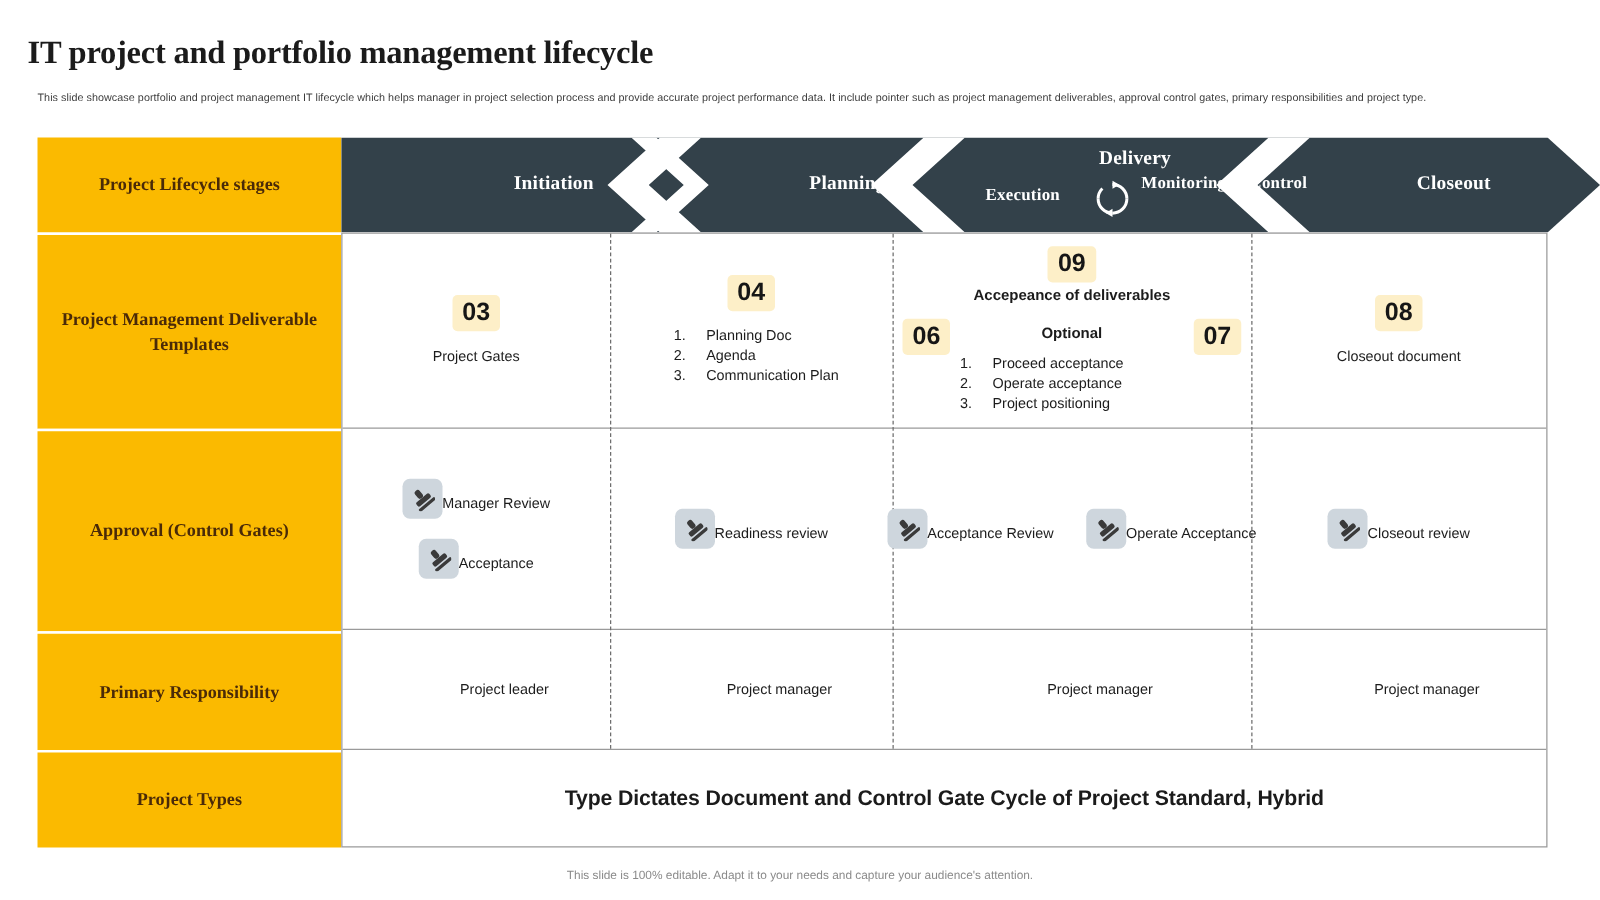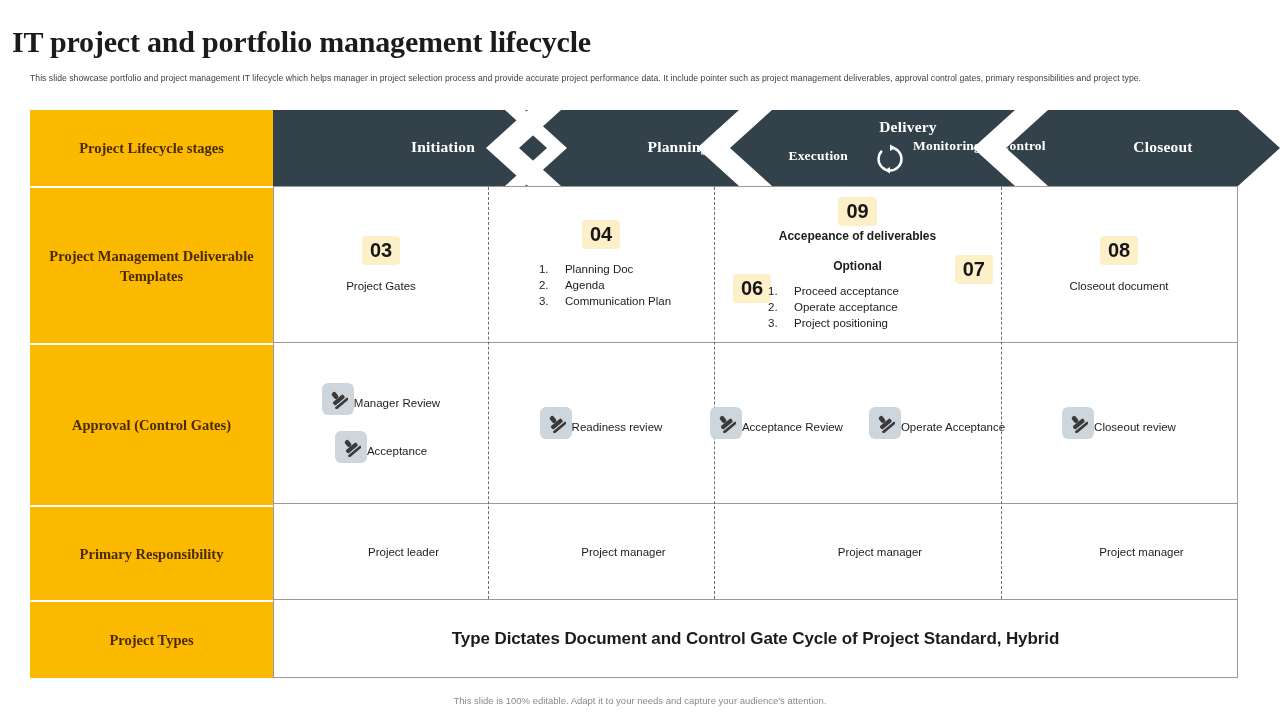--- a/index.html
+++ b/index.html
@@ -6,23 +6,23 @@
   html, body {
     width: 1280px; height: 720px;
     background: #ffffff;
     font-family: "Liberation Sans", sans-serif;
     overflow: hidden;
   }
   .slide { position: relative; width: 1280px; height: 720px; background: #fff; }
 
   
   .title {
-    position: absolute; left: 12px; top: 22px;
+    position: absolute; left: 22px; top: 22px;
     font-family: "Liberation Serif", serif;
-    font-size: 30px; font-weight: bold; color: #1b1b1b;
+    font-size: 26px; font-weight: bold; color: #1b1b1b;
     letter-spacing: -0.2px; line-height: 40px;
   }
   .subtitle {
     position: absolute; left: 30px; top: 72px; width: 1222px;
     font-size: 8.6px; color: #3d3d3d; line-height: 12.4px;
     letter-spacing: 0.05px;
   }
 
   
   .table { position: absolute; left: 30px; top: 110px; width: 1222px; height: 568px; }
@@ -187,21 +187,21 @@
             <span>Communication Plan</span>
           </div>
         </div>
       </div>
 
       <div class="cell" style="left:440px; top:0; width:287px; height:155px;">
         <div style="position:absolute; left:0; right:0; top:10px; text-align:center;">
           <span class="num-badge">09</span>
         </div>
         <div class="cap b" style="position:absolute; left:0; right:0; top:42px;">Accepeance of deliverables</div>
-        <div style="position:absolute; left:19px; top:68px;margin-top:19px;">
+        <div style="position:absolute; left:8px; top:68px;">
           <span class="num-badge">06</span>
         </div>
         <div style="position:absolute; right:8px; top:68px;">
           <span class="num-badge">07</span>
         </div>
         <div class="cap b" style="position:absolute; left:0; right:0; top:72px;">Optional</div>
         <div class="olist" style="position:absolute; left:54px; top:96px;">
           <div class="oitem">
             <span class="onum">1.</span>
             <span>Proceed acceptance</span>

